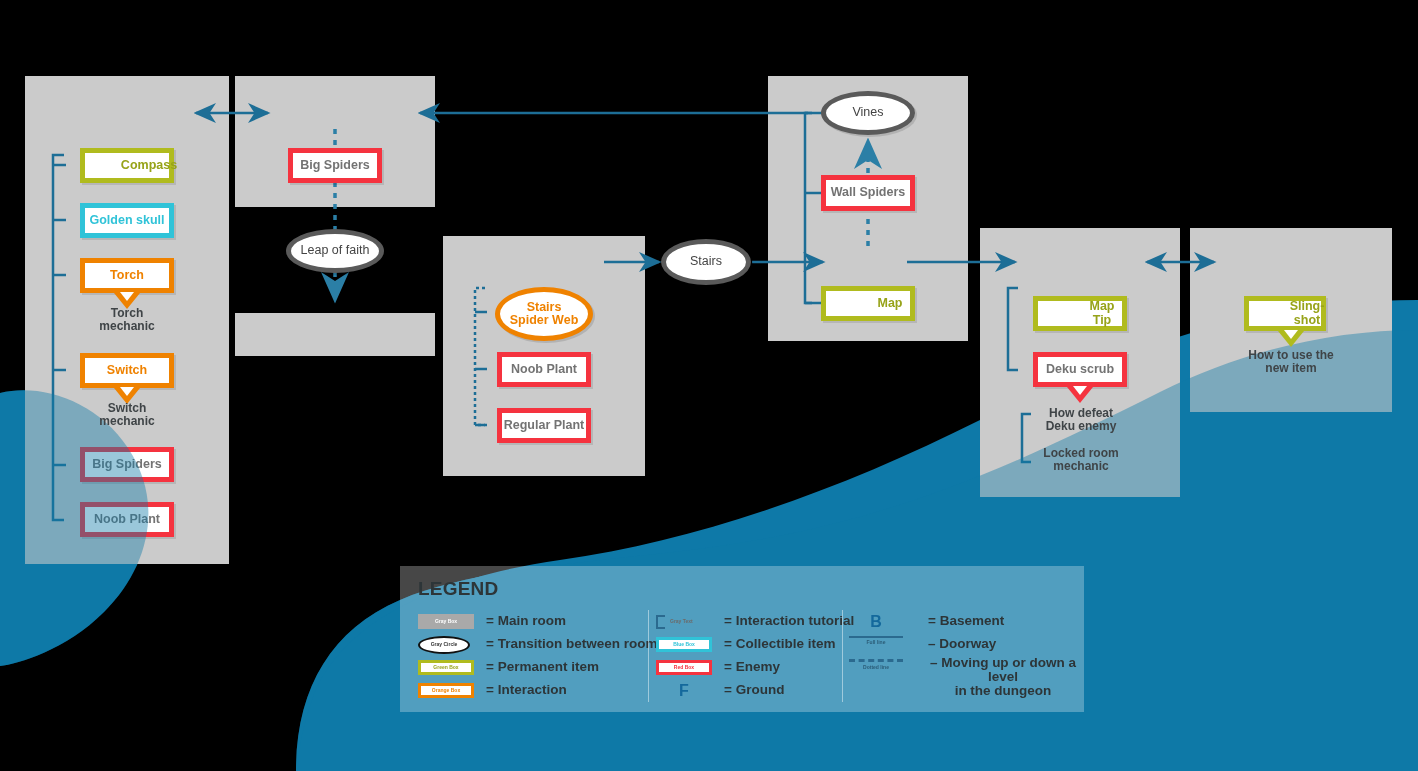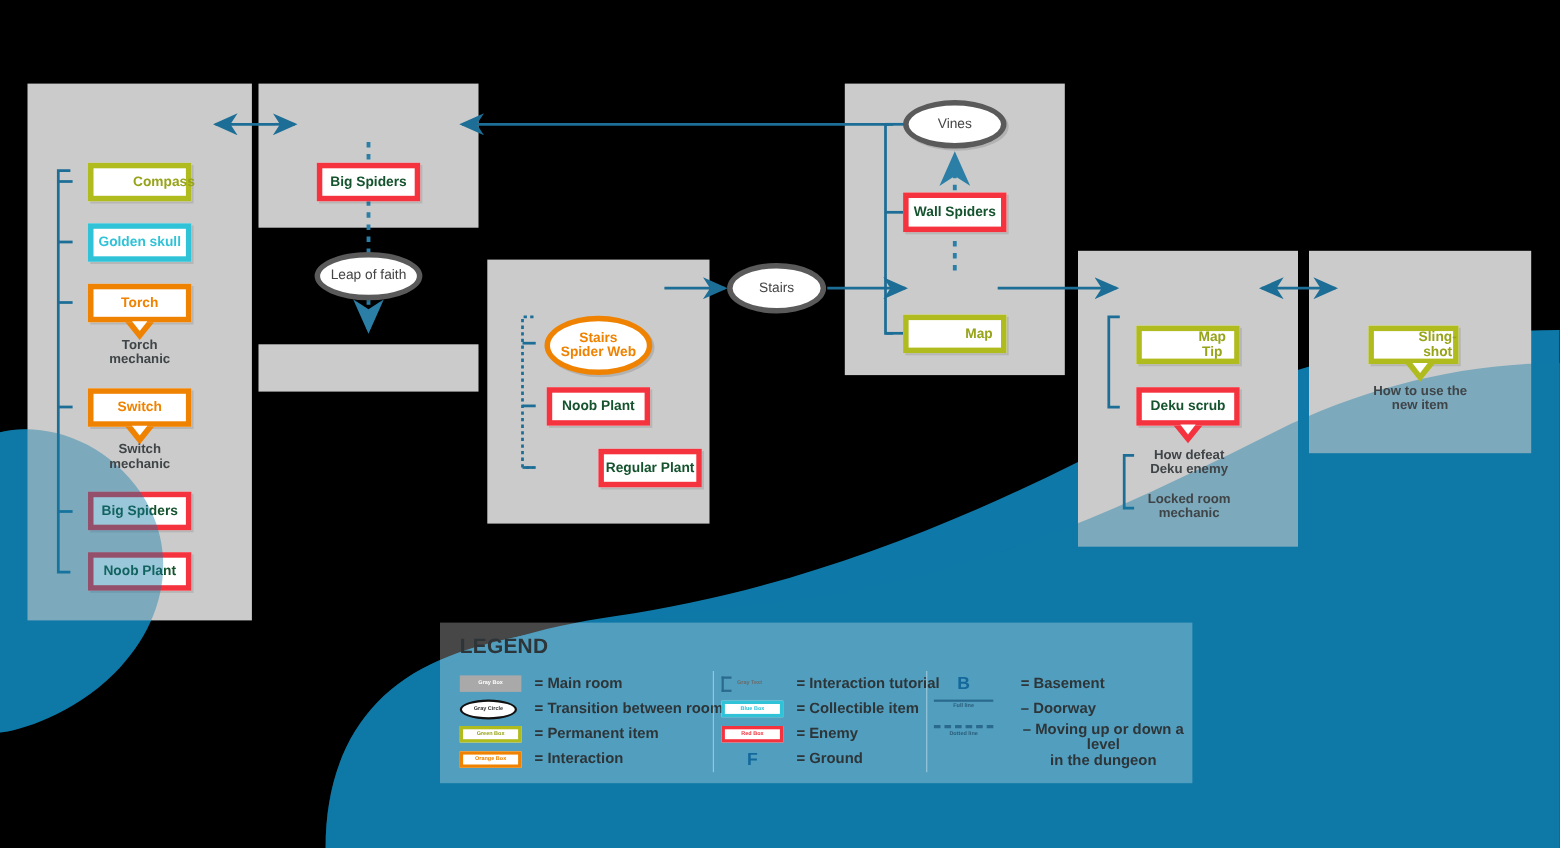--- a/index.html
+++ b/index.html
@@ -40,21 +40,21 @@
     font-weight:bold;
     font-size:12.5px;
     line-height:1.05;
     display:flex; align-items:center; justify-content:center;
     z-index:4;
     box-shadow:2px 2px 0 rgba(0,0,0,0.10);
   }
   .box.green  { border-color:#b0bb1e; color:#97a319;padding-left:44px; }
   .box.blue   { border-color:#30c3d8; color:#30c3d8; }
   .box.orange { border-color:#ef8200; color:#ef8200; }
-  .box.red    { border-color:#f5333f; color:#14532d; }
+  .box.red    { border-color:#f5333f; color:#737373; }
 
   
   .tail { position:absolute; width:0; height:0; z-index:5; }
   .tail:before, .tail:after {
     content:""; position:absolute; width:0; height:0;
   }
   .tail.orange:before { border-left:13px solid transparent; border-right:13px solid transparent; border-top:16px solid #ef8200; left:-13px; top:0; }
   .tail.orange:after  { border-left:7px solid transparent;  border-right:7px solid transparent;  border-top:9px solid #fff;    left:-7px;  top:-1px; }
   .tail.green:before  { border-left:13px solid transparent; border-right:13px solid transparent; border-top:16px solid #b0bb1e; left:-13px; top:0; }
   .tail.green:after   { border-left:7px solid transparent;  border-right:7px solid transparent;  border-top:9px solid #fff;    left:-7px;  top:-1px; }
@@ -225,21 +225,21 @@
 
 <div class="box red" style="left:80px; top:447px; width:94px; height:35px;">Big Spiders</div>
 <div class="box red" style="left:80px; top:502px; width:94px; height:35px;">Noob Plant</div>
 
 <div class="box red" style="left:288px; top:148px; width:94px; height:35px;">Big Spiders</div>
 <div class="ellipse" style="left:286px; top:229px; width:98px; height:44px;">Leap of faith</div>
 
 <div class="ellipse orange" style="left:495px; top:287px; width:98px; height:54px; white-space:pre-line;">Stairs
 Spider Web</div>
 <div class="box red" style="left:497px; top:352px; width:94px; height:35px;">Noob Plant</div>
-<div class="box red" style="left:497px; top:408px; width:94px; height:35px;margin-left:47px;">Regular Plant</div>
+<div class="box red" style="left:497px; top:408px; width:94px; height:35px;">Regular Plant</div>
 
 <div class="ellipse" style="left:661px; top:239px; width:90px; height:46px;">Stairs</div>
 
 <div class="ellipse" style="left:821px; top:91px;  width:94px; height:44px;">Vines</div>
 <div class="box red" style="left:821px; top:175px; width:94px; height:36px;">Wall Spiders</div>
 <div class="box green" style="left:821px; top:286px; width:94px; height:35px;">Map</div>
 
 <div class="box green" style="left:1033px;top:296px; width:94px; height:35px;">Map Tip</div>
 <div class="box red" style="left:1033px;top:352px; width:94px; height:35px;">Deku scrub</div>
 <div class="tail red" style="left:1080px;top:387px;"></div>

